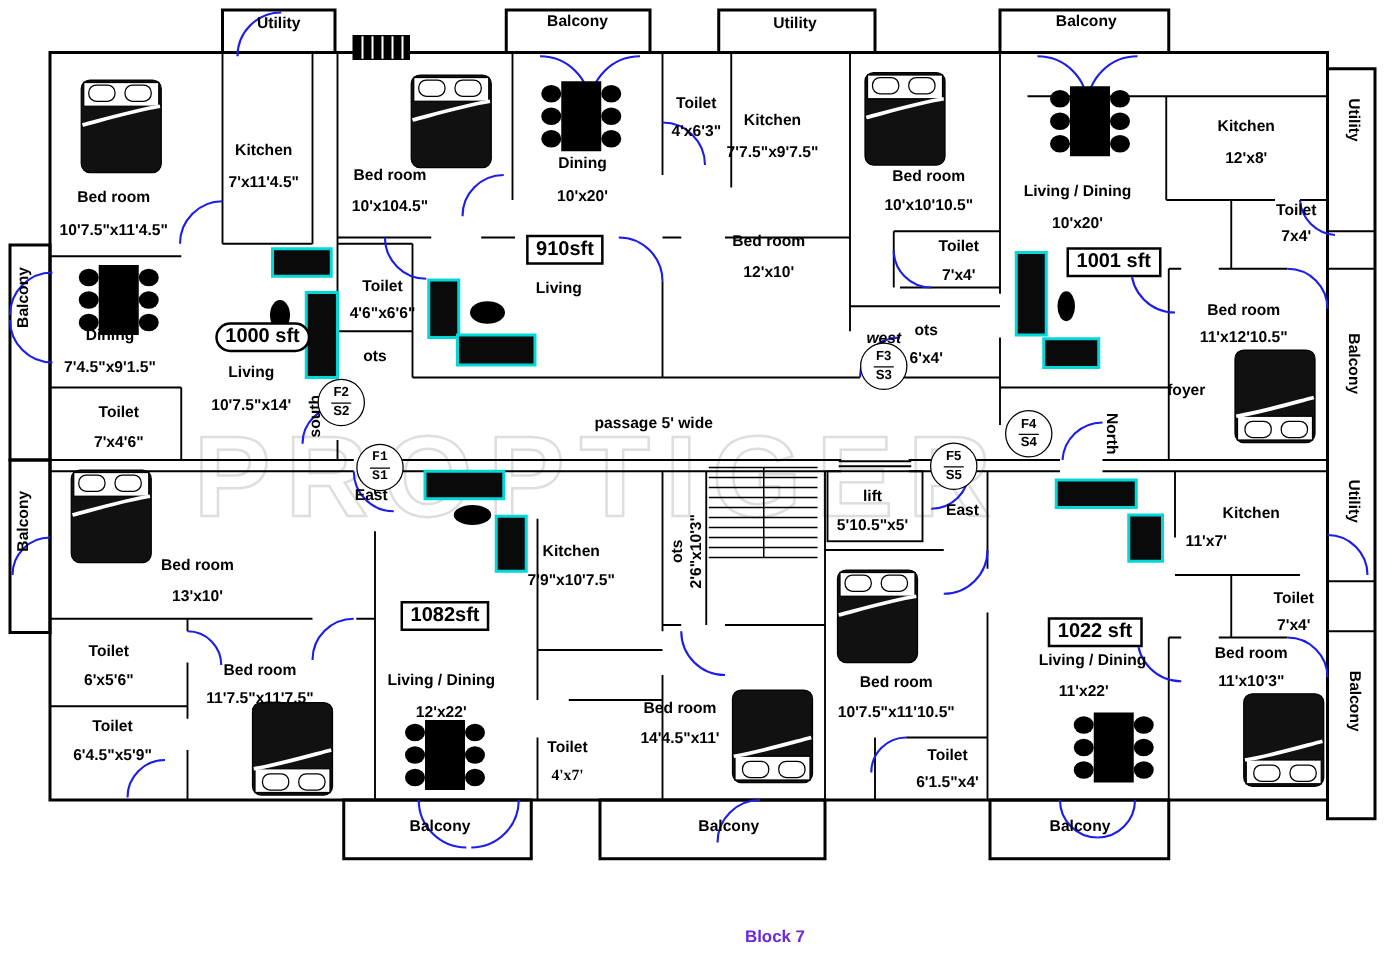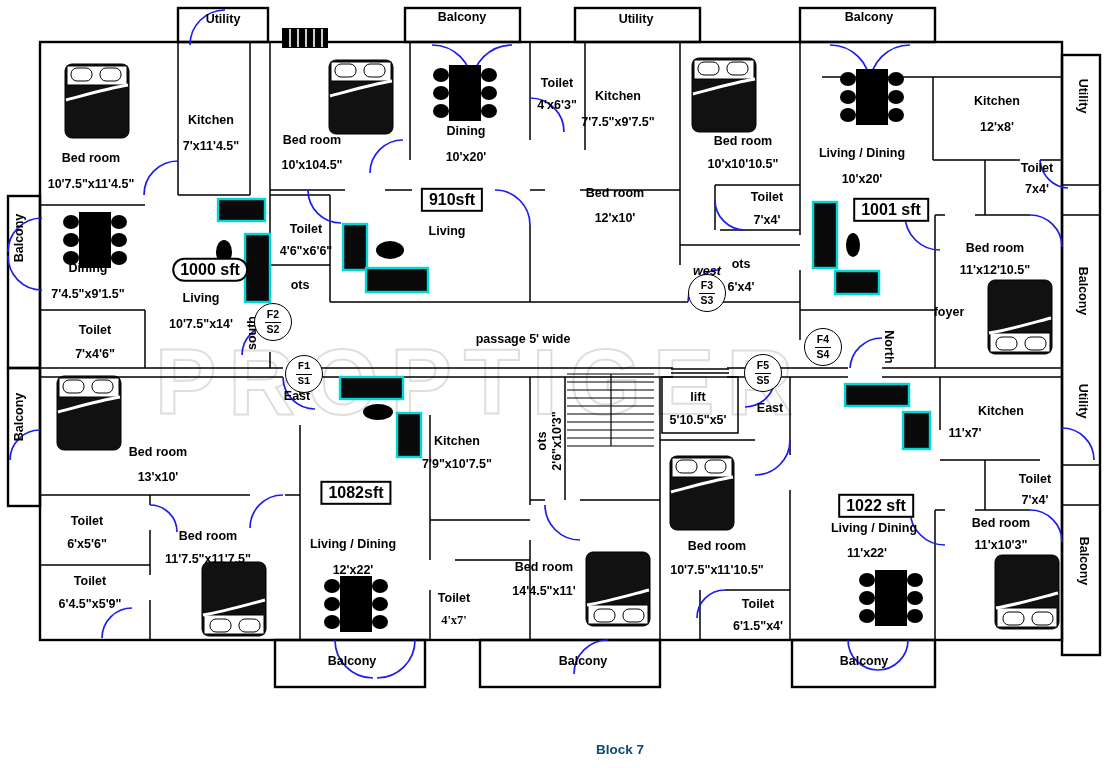--- a/index.html
+++ b/index.html
@@ -10,21 +10,21 @@
       font-weight:bold;font-size:92px;letter-spacing:12px;color:transparent;
       -webkit-text-stroke:2px #dedede;white-space:nowrap;user-select:none;}
   .lbl{position:absolute;transform:translate(-50%,-50%);font-weight:bold;font-size:12.5px;
        color:#000;white-space:nowrap;line-height:1;}
   .badge{position:absolute;transform:translate(-50%,-50%);font-weight:bold;font-size:16px;
          color:#000;border:2px solid #000;background:#fff;padding:1px 6px;white-space:nowrap;line-height:1.15;}
   .marker{position:absolute;transform:translate(-50%,-50%);width:36px;height:36px;border:1.4px solid #000;
           border-radius:50%;background:#fff;display:flex;flex-direction:column;align-items:center;justify-content:center;}
   .marker span{font-weight:bold;font-size:10.5px;line-height:1.25;color:#000;}
   .marker span:first-child{border-bottom:1.4px solid #000;padding:0 2px;}
-  .block-title{position:absolute;transform:translate(-50%,-50%);font-weight:bold;font-size:13.5px;color:#0c4a6e;}
+  .block-title{position:absolute;transform:translate(-50%,-50%);font-weight:bold;font-size:13.5px;color:#6d28d9;}
 </style>
 </head>
 <body>
 
 <div class="stage">
 
   <div class="wm">PROPTIGER</div>
 
   <svg class="plan-svg" width="1118" height="768" viewBox="0 0 1118 768">
     <defs>

